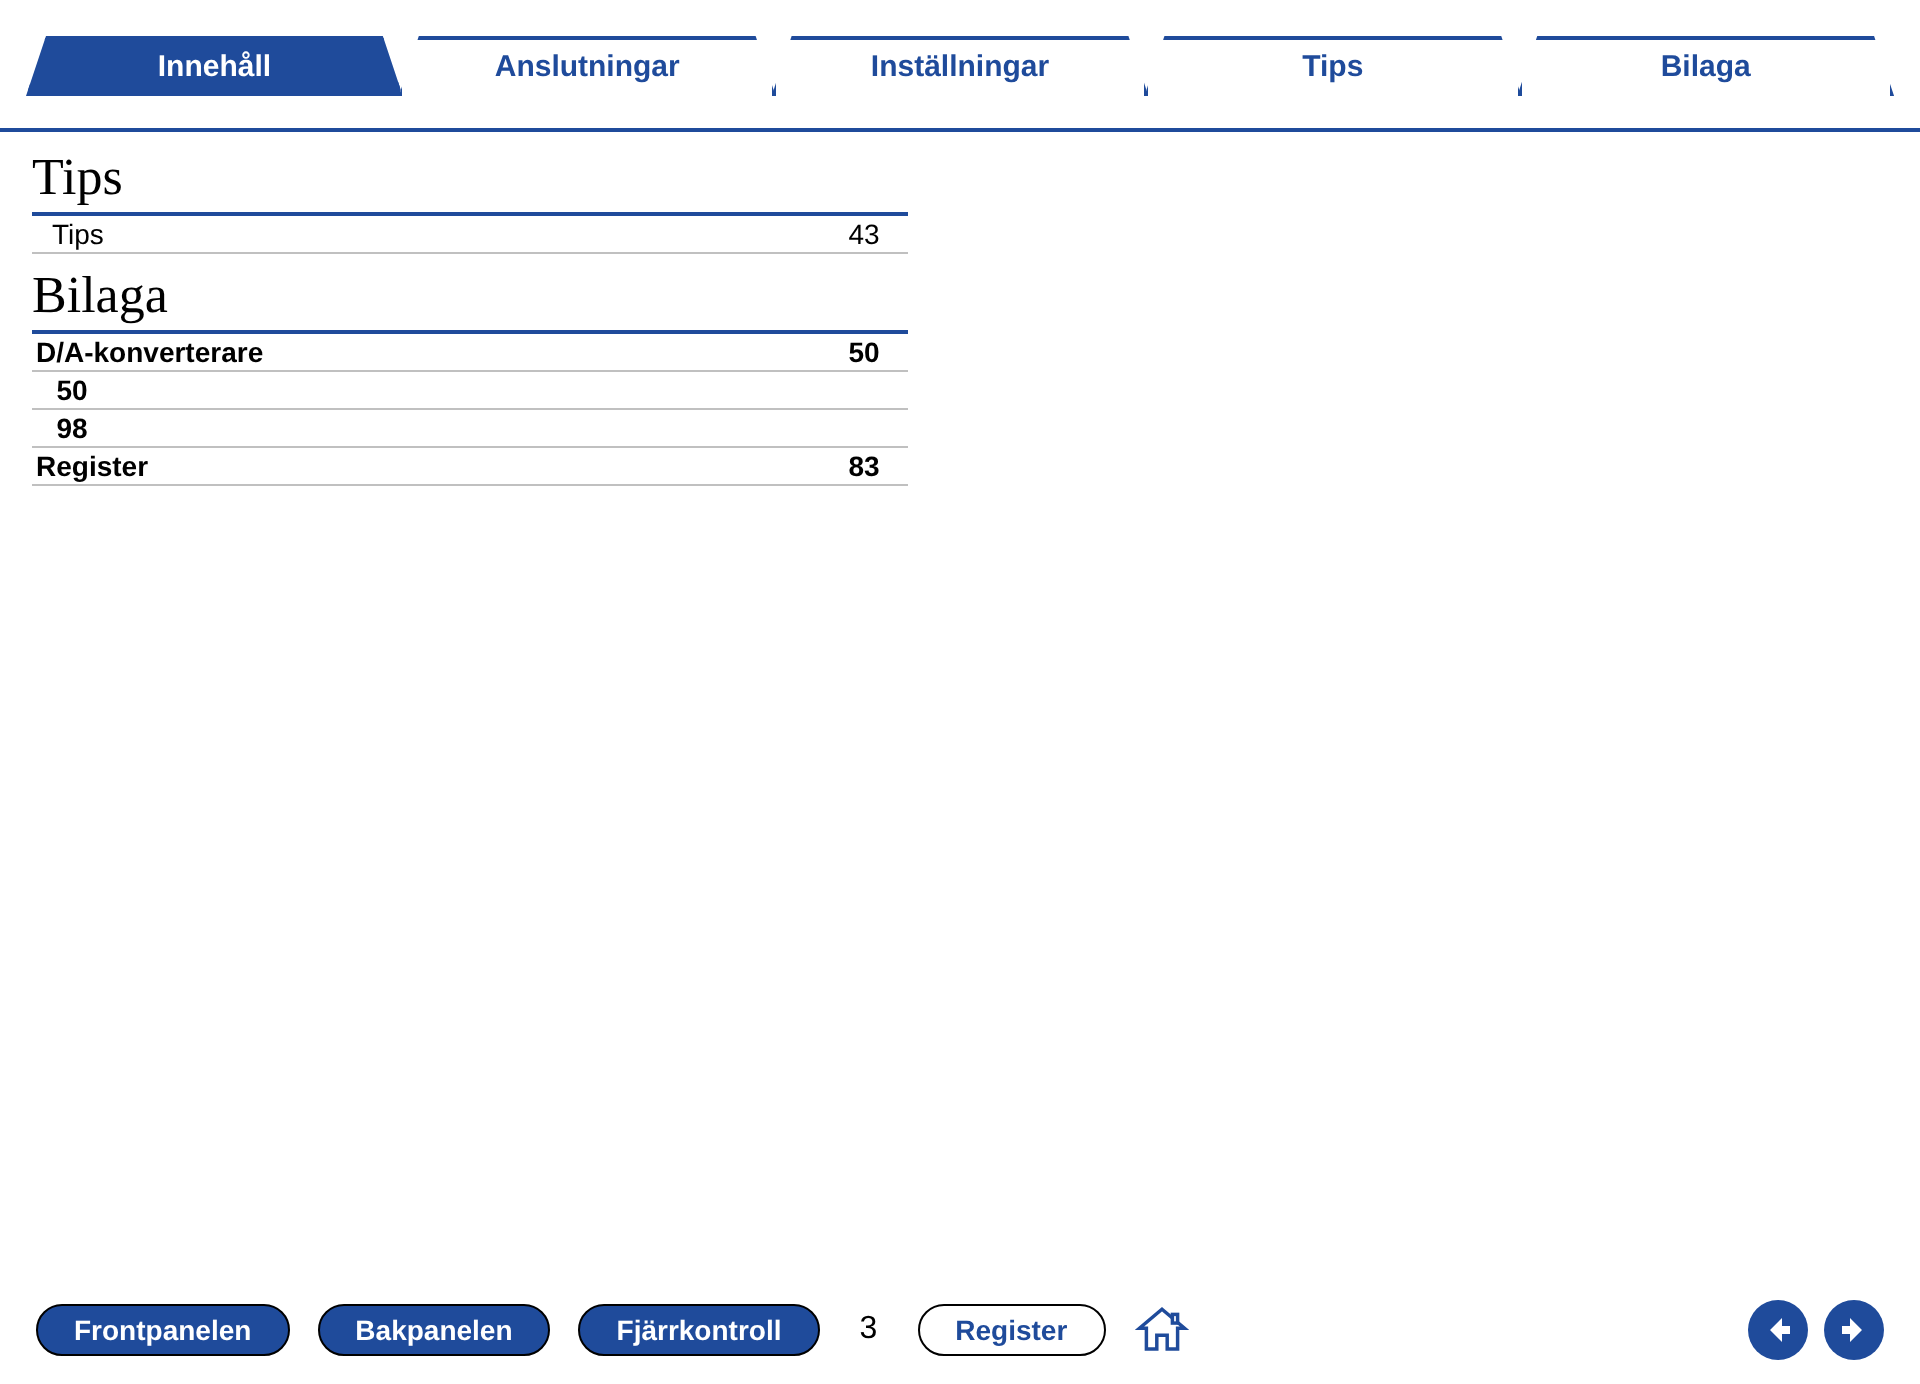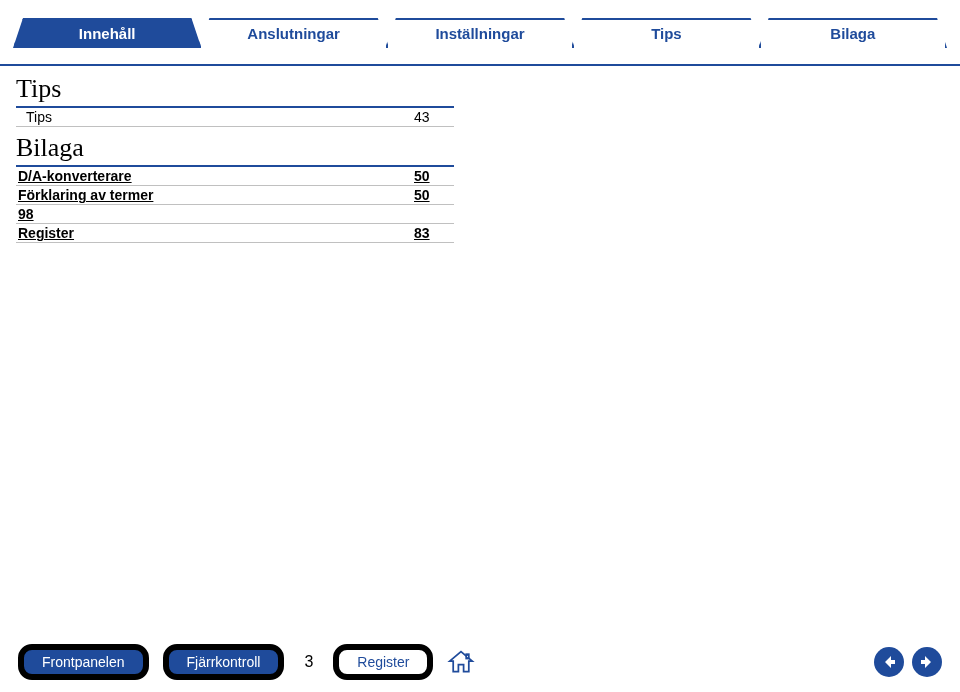--- a/index.html
+++ b/index.html
@@ -60,45 +60,45 @@
   }
   .toc-row {
     display: flex;
     justify-content: space-between;
     border-bottom: 1px solid #c0c0c0;
     padding: 1px 4px 1px 10px;
     font-size: 14px;
     color: #000;
   }
   .toc-row .lbl { flex: 1; }
-  .toc-row .pg { width: 36px; text-align: left; }
-  .toc-row.bold .lbl, .toc-row.bold .pg { font-weight: bold; text-decoration: underline; }
+  .toc-row .pg { width: 36px; text-align: center; }
+  .toc-row.bold .lbl, .toc-row.bold .pg { font-weight: bold; }
   .toc-row.light .lbl, .toc-row.light .pg { font-weight: normal; }
   .toc-row.top-line { border-top: 2px solid #1f4b9b; }
   .toc-row.no-indent { padding-left: 2px; }
 
   
   .bottombar {
     position: absolute;
     bottom: 12px;
     left: 0;
     width: 100%;
     display: flex;
     align-items: center;
     gap: 14px;
     padding: 0 18px;
   }
   .pill {
     background: #1f4b9b;
     color: #fff;
-    font-weight: normal;
+    font-weight: bold;
     font-size: 14px;
     padding: 4px 18px;
     border-radius: 14px;
-    border: 6px solid #000000;
+    border: 1px solid #000000;
   }
   .pill.outline {
     background: #fff;
     color: #1f4b9b;
   }
   .page-num {
     font-size: 16px;
     color: #000;
     margin: 0 6px;
   }
@@ -132,34 +132,34 @@
     <span class="lbl">Tips</span>
     <span class="pg">43</span>
   </div>
 
   <div class="section-title" style="margin-top:6px;">Bilaga</div>
   <div class="toc-row bold no-indent top-line">
     <span class="lbl">D/A-konverterare</span>
     <span class="pg">50</span>
   </div>
   <div class="toc-row bold no-indent">
-    <span class="lbl">Förklaring av termer</span>
     <span class="pg">50</span>
   </div>
   <div class="toc-row bold no-indent">
     <span class="pg">98</span>
   </div>
   <div class="toc-row bold no-indent">
     <span class="lbl">Register</span>
     <span class="pg">83</span>
   </div>
 </div>
 
 <div class="bottombar">
   <div class="pill">Frontpanelen</div>
+  <div class="pill">Bakpanelen</div>
   <div class="pill">Fjärrkontroll</div>
   <div class="page-num">3</div>
   <div class="pill outline">Register</div>
   <div class="home-icon">
     <svg viewBox="0 0 32 30">
       <path d="M16 3 L29 14 L25 14 L25 26 L19 26 L19 18 L13 18 L13 26 L7 26 L7 14 L3 14 Z" fill="#fff" stroke="#1f4b9b" stroke-width="2"></path>
       <rect x="22" y="6" width="3" height="5" fill="#fff" stroke="#1f4b9b" stroke-width="2"></rect>
     </svg>
   </div>
   <div class="spacer"></div>

